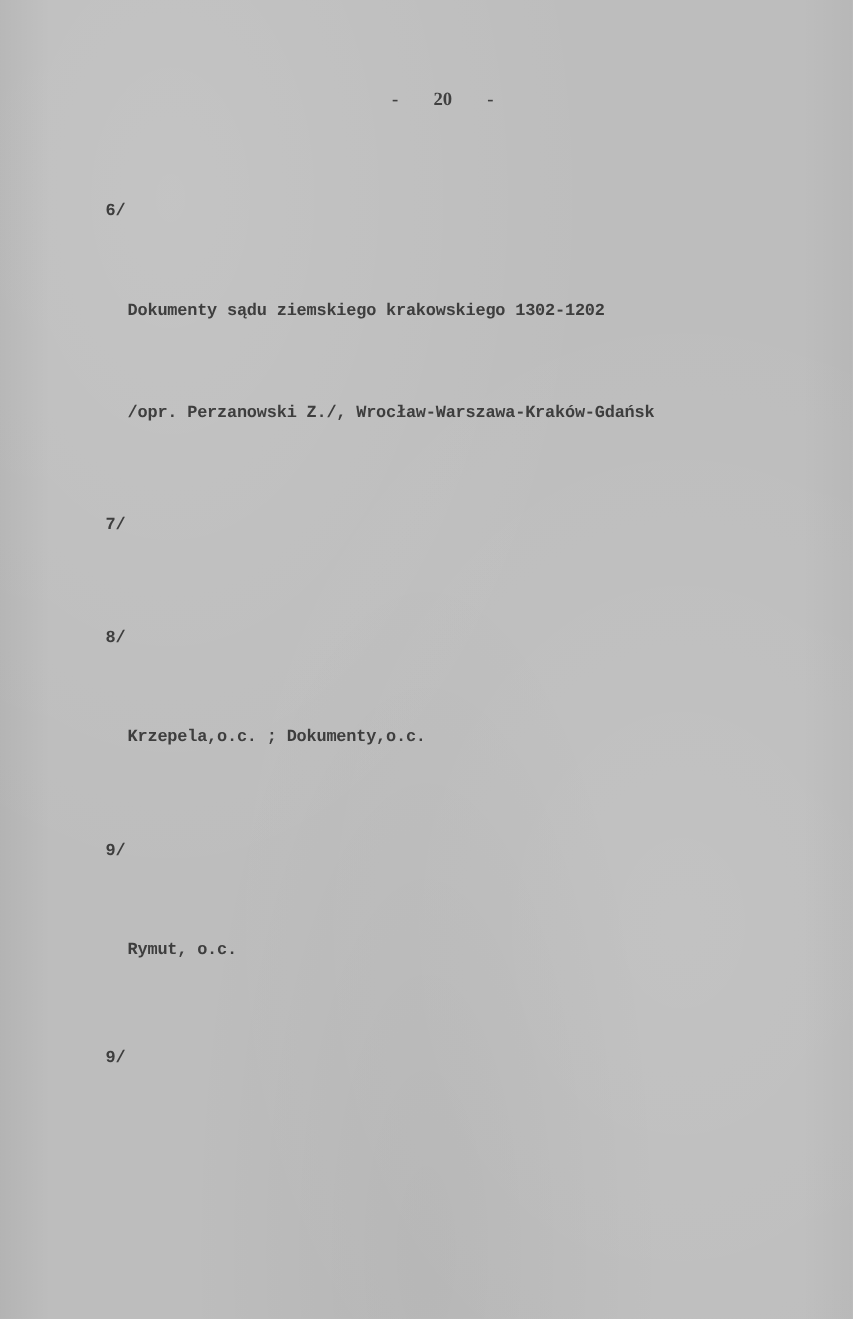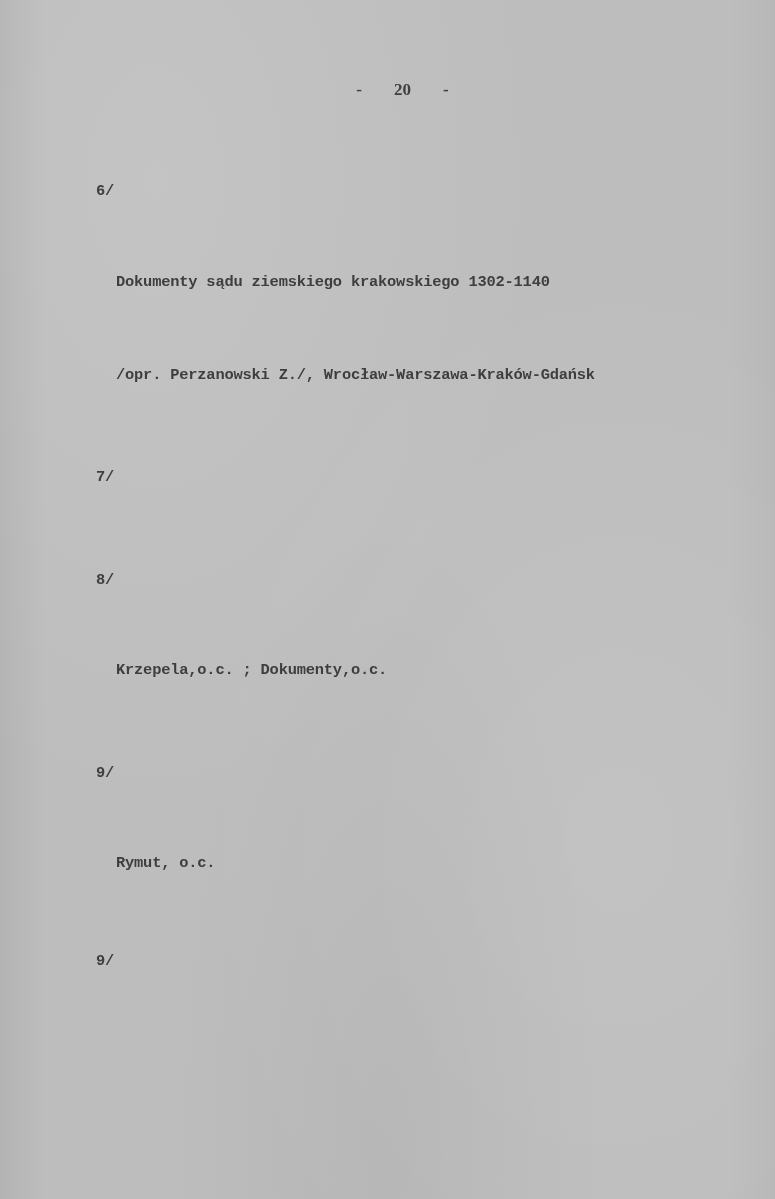--- a/index.html
+++ b/index.html
@@ -72,21 +72,21 @@
 <div class="page">
 
   <div class="page-number">
     <span class="dash">-</span><span>20</span><span class="dash">-</span>
   </div>
 
   <div class="notes">
 
     <div class="note gap" style="margin-bottom:10px;">
       <span class="num">6/</span>
-      <span class="line" style="line-height:32px;">Dokumenty sądu ziemskiego krakowskiego 1302-1140</span>
+      <span class="line" style="line-height:32px;">Dokumenty sądu ziemskiego krakowskiego 1302-1202</span>
       <span class="line" style="line-height:34px;">/opr. Perzanowski Z./, Wrocław-Warszawa-Kraków-Gdańsk</span>
     </div>
 
     <div class="note" style="margin-bottom:13px;">
       <span class="num">7/</span>
     </div>
 
     <div class="note" style="margin-bottom:13px;">
       <span class="num">8/</span>
       <span class="line">Krzepela,o.c. ; Dokumenty,o.c.</span>

